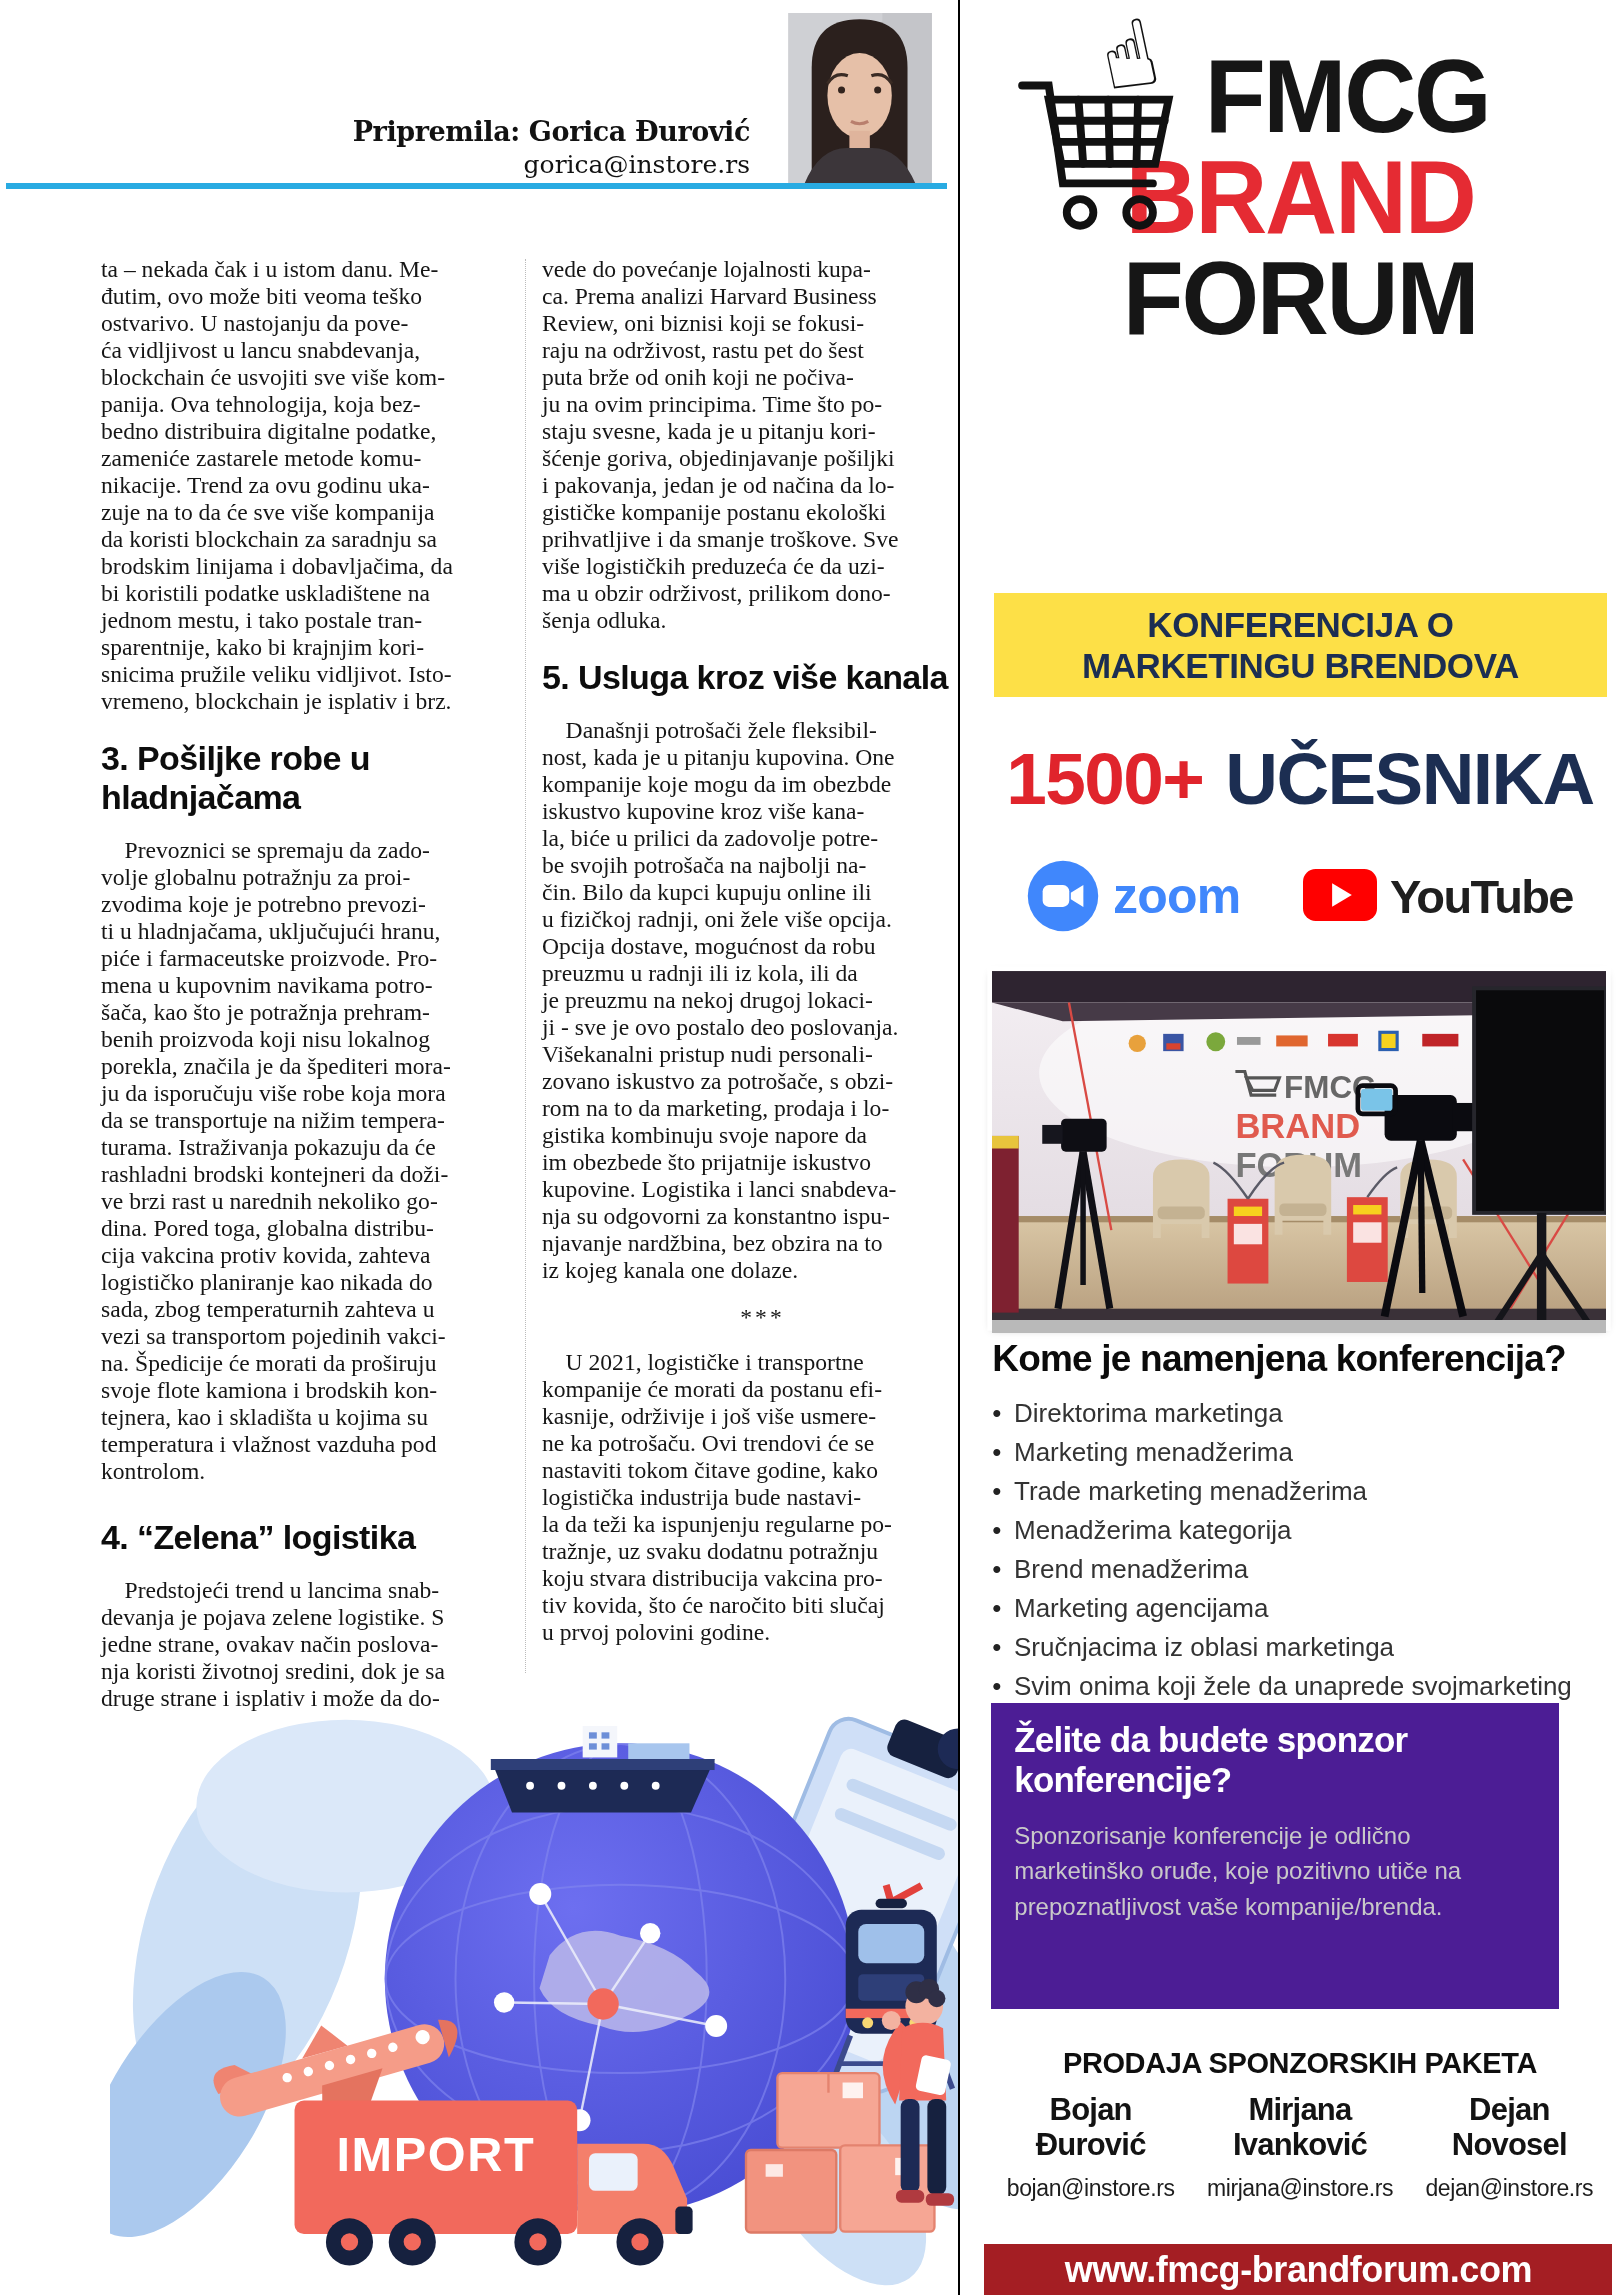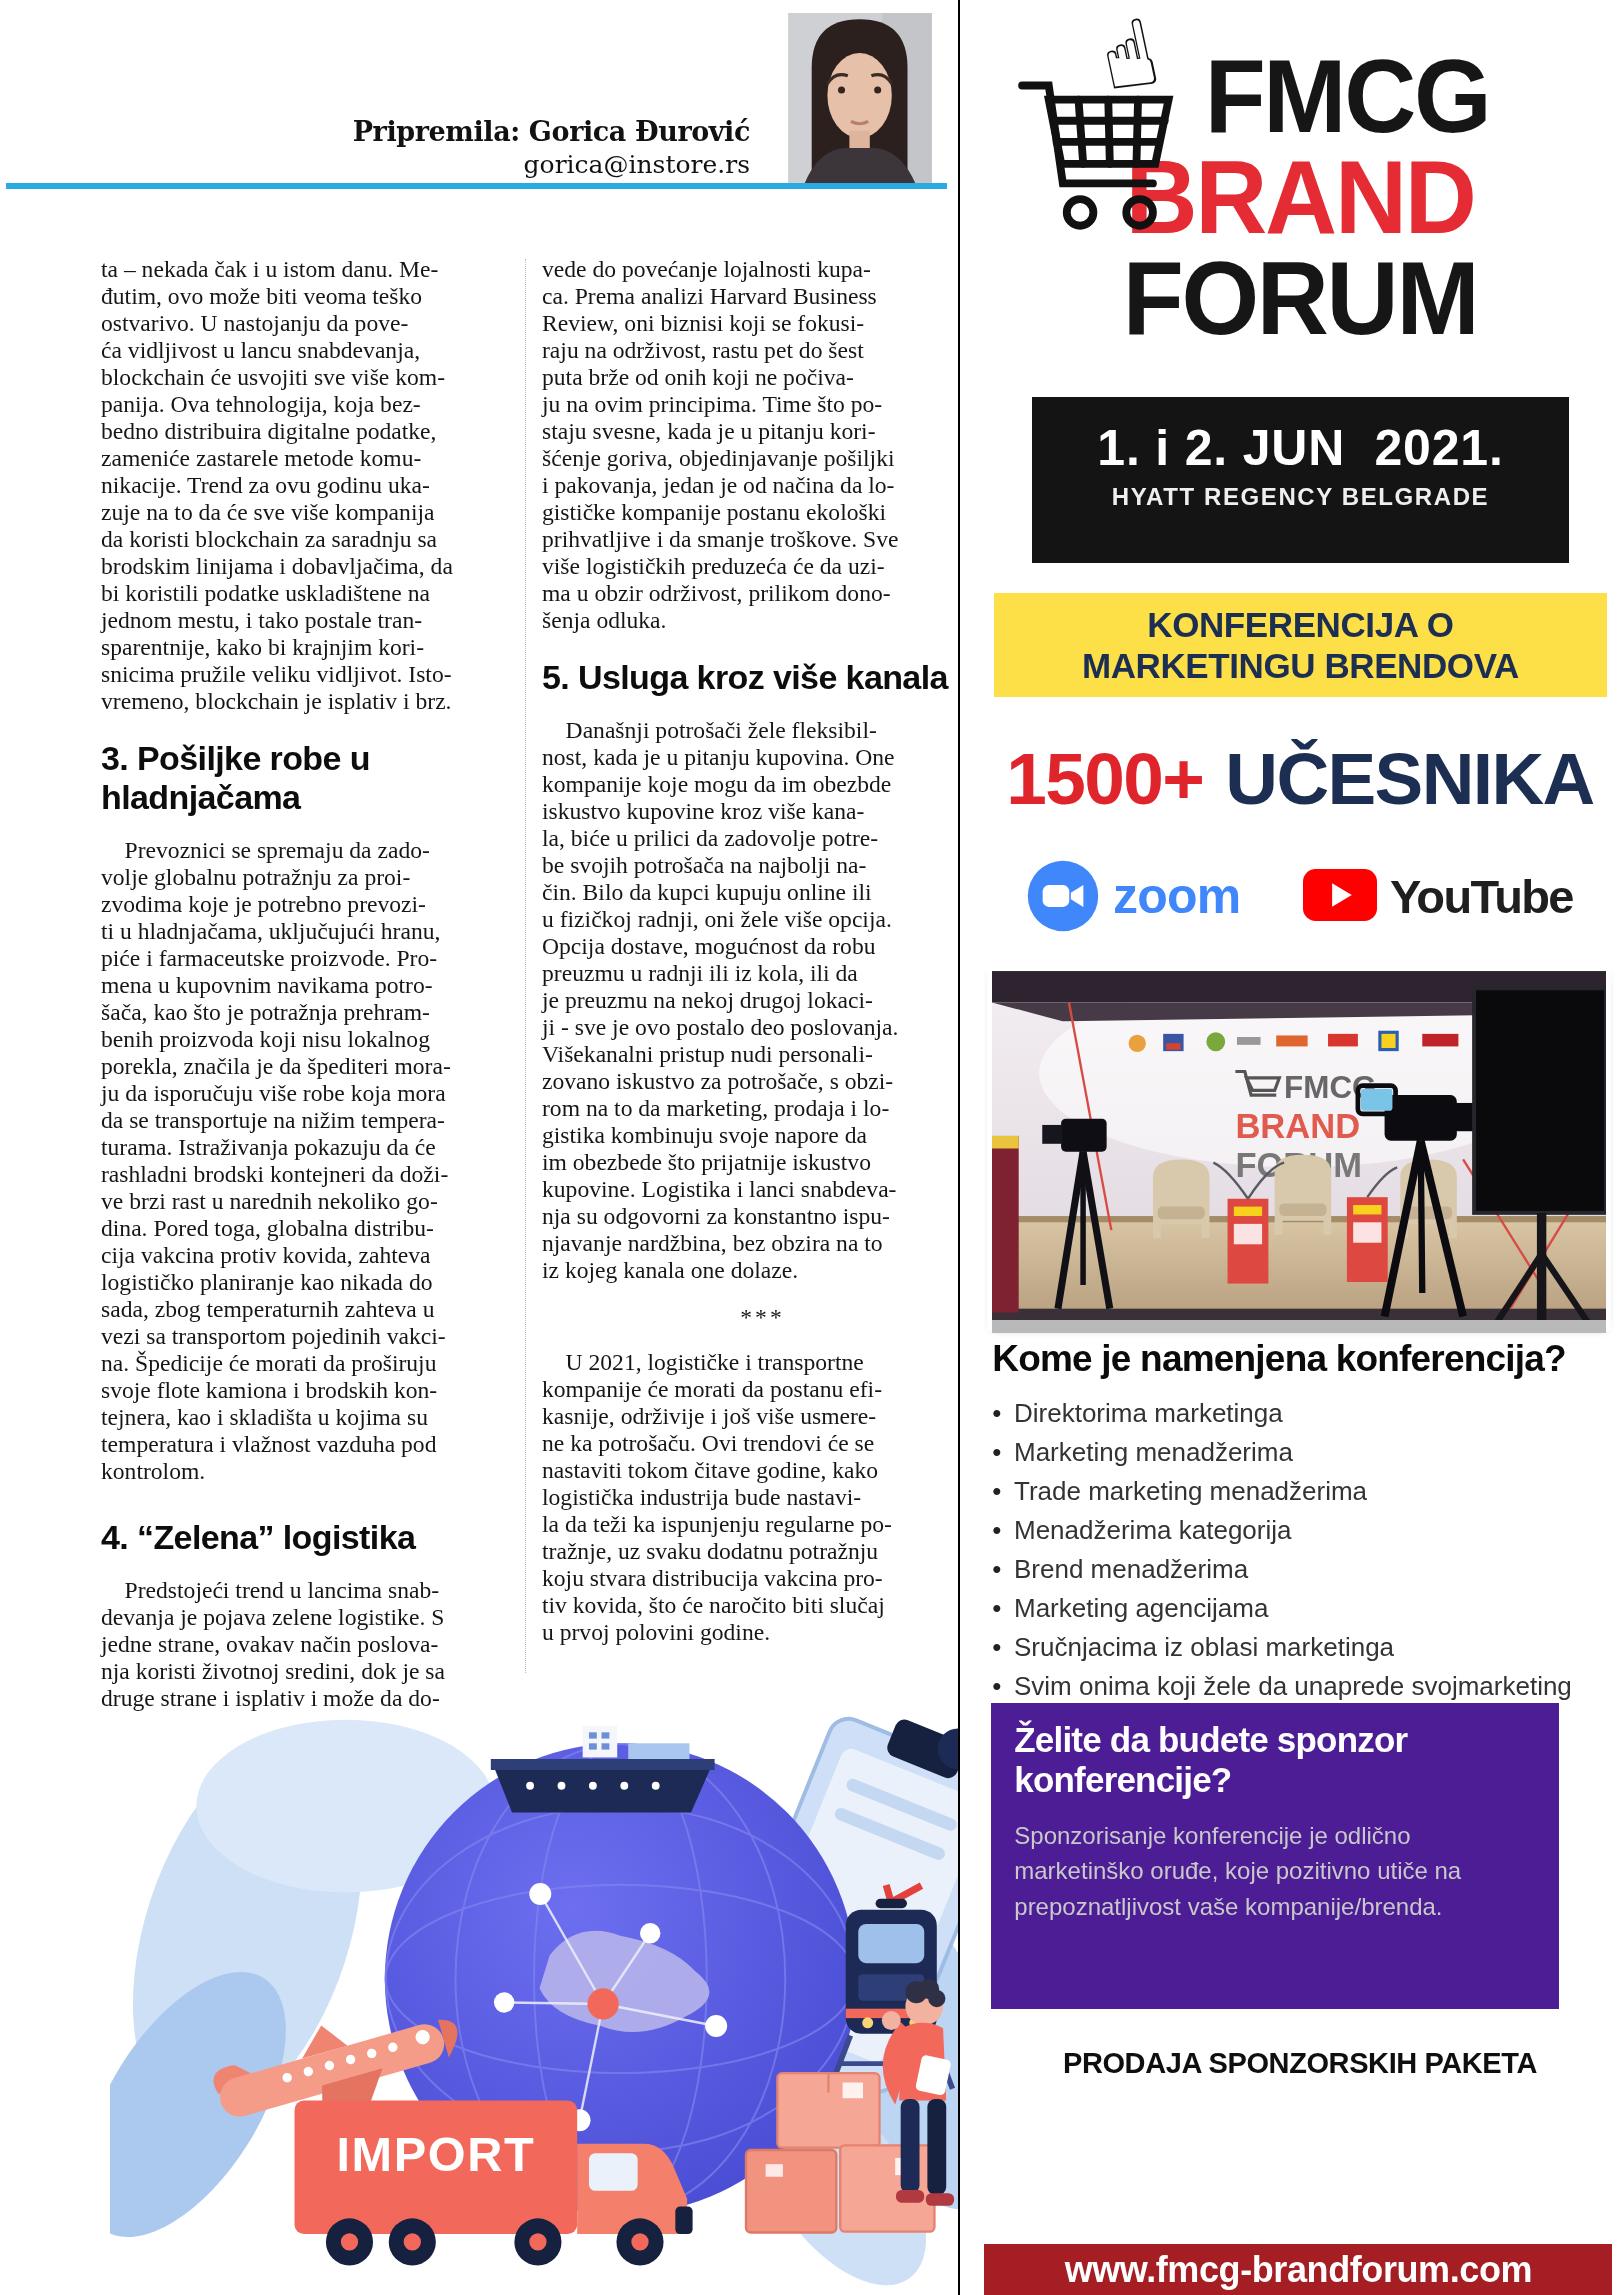--- a/index.html
+++ b/index.html
@@ -375,24 +375,20 @@
             <line x1="166" y1="78" x2="164" y2="160"></line>
           <line x1="58" y1="105" x2="200" y2="105"></line>
             <line x1="62" y1="132" x2="193" y2="132"></line>
         </g>
         <circle cx="92" cy="222" r="17" fill="none" stroke="#111" stroke-width="10"></circle>
         <circle cx="168" cy="222" r="17" fill="none" stroke="#111" stroke-width="10"></circle>
       </svg>
       <div class="hand">☝</div>
     </div>
 
-    <div class="date-bar">
-      <div class="d1">1. i 2. JUN  2021.</div>
-      <div class="d2">HYATT REGENCY BELGRADE</div>
-    </div>
 
     <div class="conf-box">KONFERENCIJA O
 MARKETINGU BRENDOVA</div>
 
     <div class="count-row">
       <span class="n">1500+</span><span class="l">UČESNIKA</span>
     </div>
 
     <div class="platforms">
       <div class="zoom-badge">
@@ -529,18 +525,35 @@
       </ul>
     </div>
 
     <div class="sponsor-box">
       <h3>Želite da budete sponzor konferencije?</h3>
       <p>Sponzorisanje konferencije je odlično marketinško oruđe, koje pozitivno utiče na prepoznatljivost vaše kompanije/brenda.</p>
     </div>
 
     <div class="sales-h">PRODAJA SPONZORSKIH PAKETA</div>
 
+    <div class="contacts">
+      <div class="contact">
+        <div class="nm">Bojan
+Đurović</div>
+        <div class="em">bojan@instore.rs</div>
+      </div>
+      <div class="contact">
+        <div class="nm">Mirjana
+Ivanković</div>
+        <div class="em">mirjana@instore.rs</div>
+      </div>
+      <div class="contact">
+        <div class="nm">Dejan
+Novosel</div>
+        <div class="em">dejan@instore.rs</div>
+      </div>
+    </div>
 
     <div class="site-bar">www.fmcg-brandforum.com</div>
 
   </aside>
 </div>
 
 
 </body></html>

